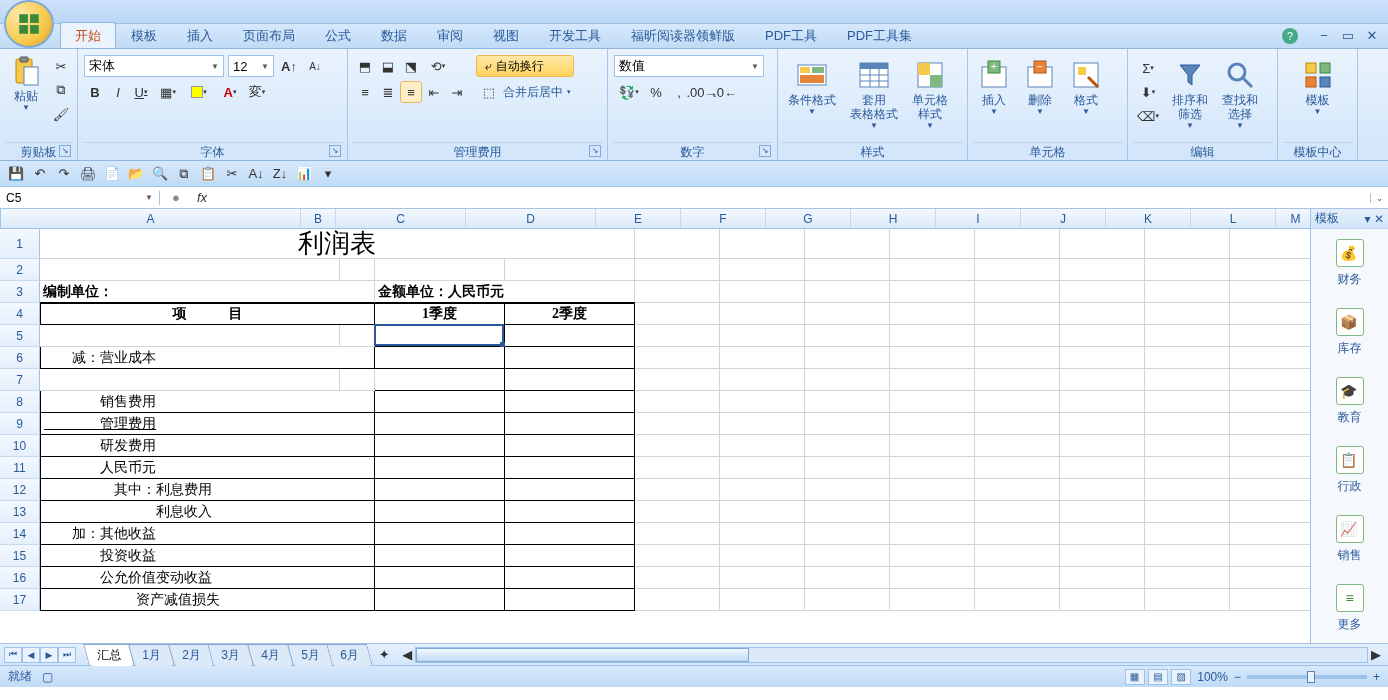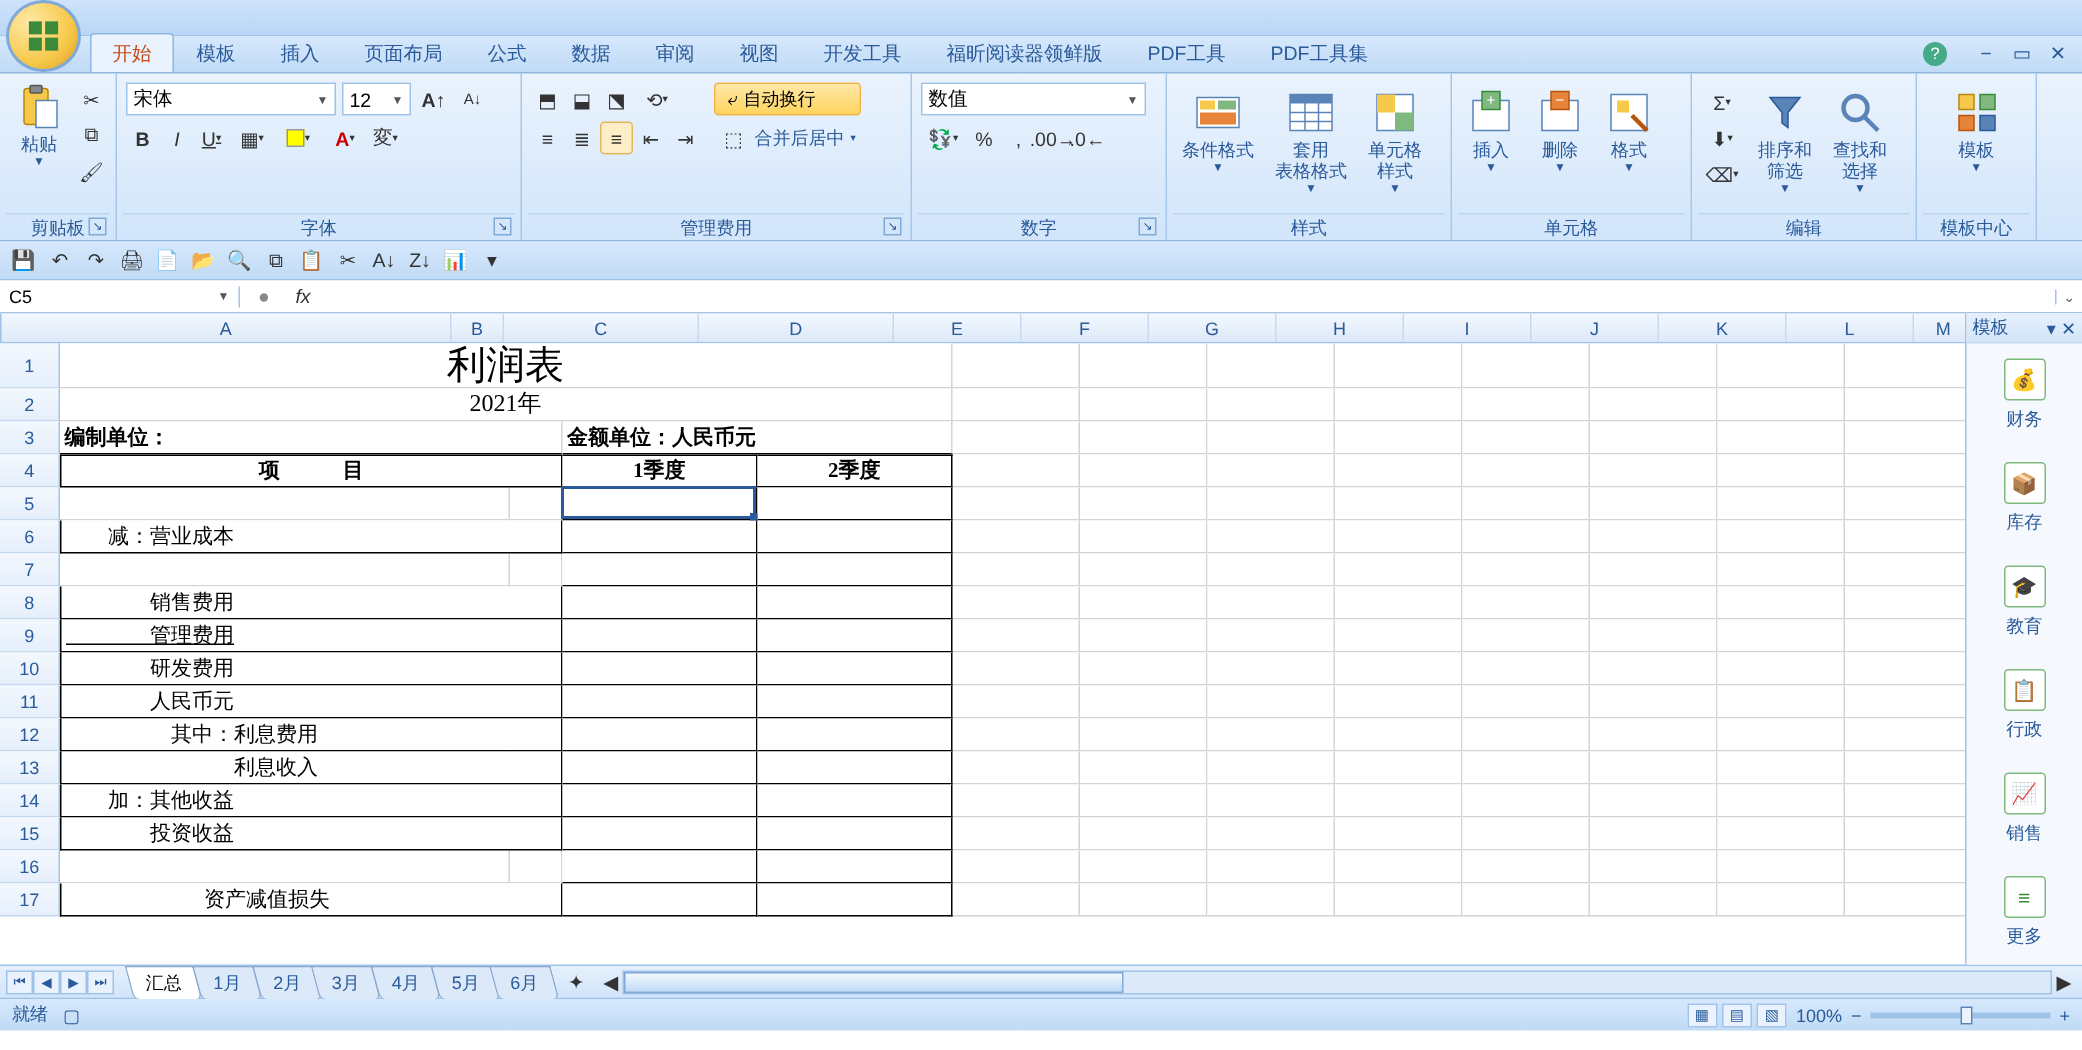--- a/index.html
+++ b/index.html
@@ -612,21 +612,20 @@
           <div class="cell" style="left: 465px; top: 360px; width: 130px; height: 22px;"></div>
           <div class="cell" style="left: 595px; top: 360px; width: 85px; height: 22px;"></div>
           <div class="cell" style="left: 680px; top: 360px; width: 85px; height: 22px;"></div>
           <div class="cell" style="left: 765px; top: 360px; width: 85px; height: 22px;"></div>
           <div class="cell" style="left: 850px; top: 360px; width: 85px; height: 22px;"></div>
           <div class="cell" style="left: 935px; top: 360px; width: 85px; height: 22px;"></div>
           <div class="cell" style="left: 1020px; top: 360px; width: 85px; height: 22px;"></div>
           <div class="cell" style="left: 1105px; top: 360px; width: 85px; height: 22px;"></div>
           <div class="cell" style="left: 1190px; top: 360px; width: 85px; height: 22px;"></div>
           <div class="cell title-cell" style="left: 0px; top: 0px; width: 595px; height: 30px; justify-content: center;">利润表</div>
-          <div class="cell " style="left: 0px; top: 30px; width: 595px; height: 22px; justify-content: center; font-size: 16px;">2021年</div>
           <div class="cell thick-b" style="left: 335px; top: 52px; width: 260px; height: 22px; font-weight: bold;">金额单位：人民币元</div>
           <div class="cell thick-b" style="left: 0px; top: 52px; width: 335px; height: 22px; font-weight: bold;">编制单位：</div>
           <div class="cell thick-b thick-t thick-l thick-r" style="left: 0px; top: 74px; width: 335px; height: 22px; justify-content: center; font-weight: bold;">项　　　目</div>
           <div class="cell thick-b thick-t thick-r" style="left: 335px; top: 74px; width: 130px; height: 22px; justify-content: center; font-weight: bold;">1季度</div>
           <div class="cell thick-b thick-t thick-r" style="left: 465px; top: 74px; width: 130px; height: 22px; justify-content: center; font-weight: bold;">2季度</div>
           <div class="cell thick-b thick-r" style="left: 335px; top: 96px; width: 130px; height: 22px;"></div>
           <div class="cell thick-b thick-r" style="left: 465px; top: 96px; width: 130px; height: 22px;"></div>
           <div class="cell thick-b thick-l thick-r" style="left: 0px; top: 118px; width: 335px; height: 22px;">　　减：营业成本</div>
           <div class="cell thick-b thick-r" style="left: 335px; top: 118px; width: 130px; height: 22px;"></div>
           <div class="cell thick-b thick-r" style="left: 465px; top: 118px; width: 130px; height: 22px;"></div>
@@ -649,20 +648,21 @@
           <div class="cell thick-b thick-r" style="left: 465px; top: 250px; width: 130px; height: 22px;"></div>
           <div class="cell thick-b thick-l thick-r" style="left: 0px; top: 272px; width: 335px; height: 22px;">　　　　　　　　利息收入</div>
           <div class="cell thick-b thick-r" style="left: 335px; top: 272px; width: 130px; height: 22px;"></div>
           <div class="cell thick-b thick-r" style="left: 465px; top: 272px; width: 130px; height: 22px;"></div>
           <div class="cell thick-b thick-l thick-r" style="left: 0px; top: 294px; width: 335px; height: 22px;">　　加：其他收益</div>
           <div class="cell thick-b thick-r" style="left: 335px; top: 294px; width: 130px; height: 22px;"></div>
           <div class="cell thick-b thick-r" style="left: 465px; top: 294px; width: 130px; height: 22px;"></div>
           <div class="cell thick-b thick-l thick-r" style="left: 0px; top: 316px; width: 335px; height: 22px;">　　　　投资收益</div>
           <div class="cell thick-b thick-r" style="left: 335px; top: 316px; width: 130px; height: 22px;"></div>
           <div class="cell thick-b thick-r" style="left: 465px; top: 316px; width: 130px; height: 22px;"></div>
+          <div class="cell thick-b thick-l thick-r" style="left: 0px; top: 338px; width: 335px; height: 22px;">　　　　公允价值变动收益</div>
           <div class="cell thick-b thick-r" style="left: 335px; top: 338px; width: 130px; height: 22px;"></div>
           <div class="cell thick-b thick-r" style="left: 465px; top: 338px; width: 130px; height: 22px;"></div>
           <div class="cell thick-b thick-l thick-r" style="left: 0px; top: 360px; width: 335px; height: 22px; padding-left: 39px;">　　　　资产减值损失</div>
           <div class="cell thick-b thick-r" style="left: 335px; top: 360px; width: 130px; height: 22px;"></div>
           <div class="cell thick-b thick-r" style="left: 465px; top: 360px; width: 130px; height: 22px;"></div>
           <div class="active-cell" style="left: 334px; top: 95px; width: 130px; height: 22px;"></div>
         </div>
     </div>
   </div>
 

